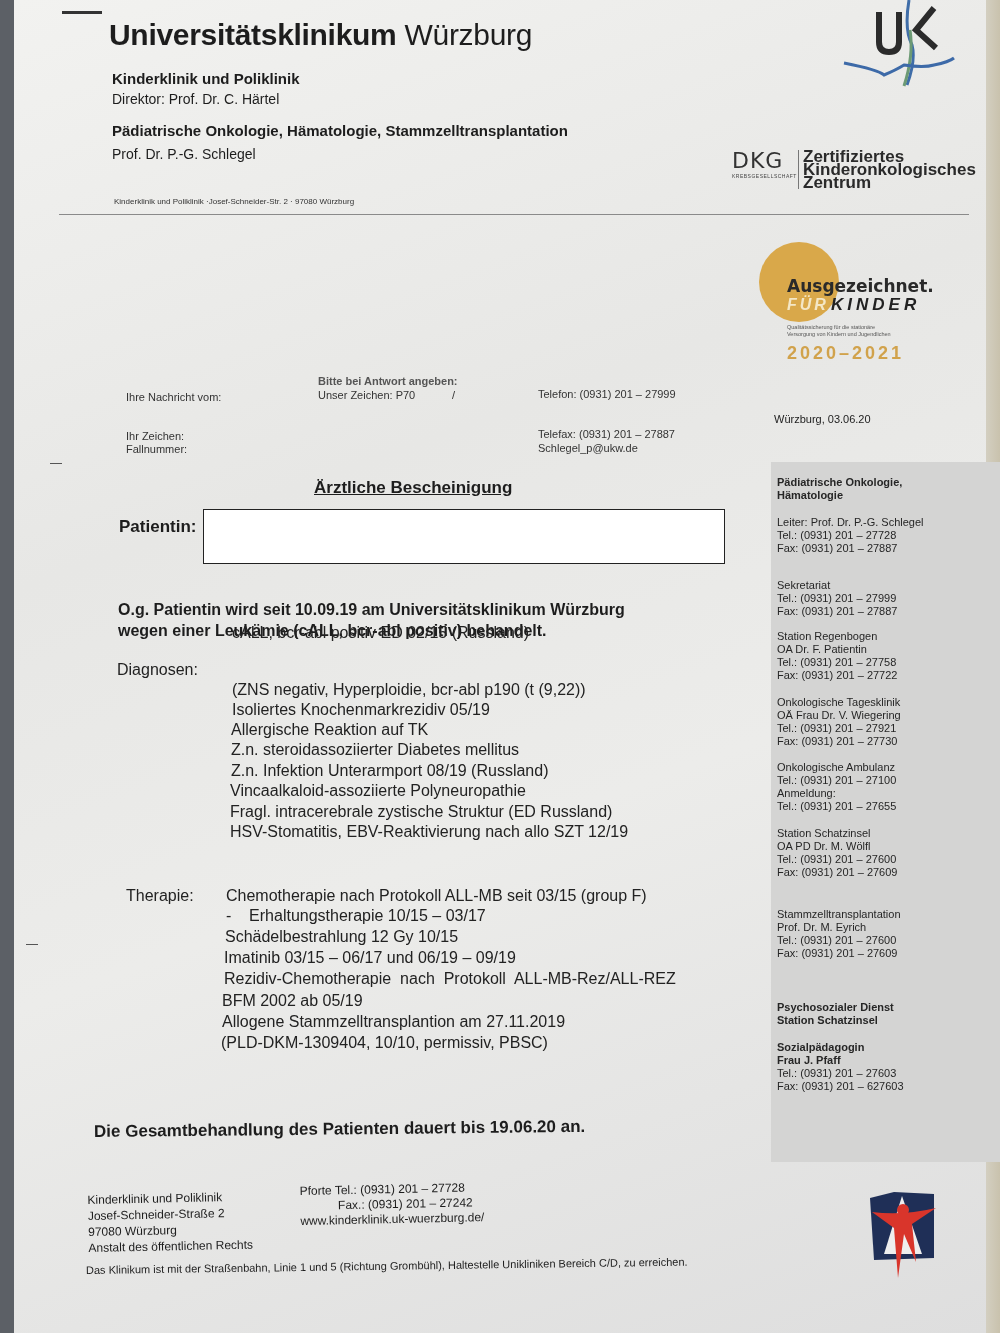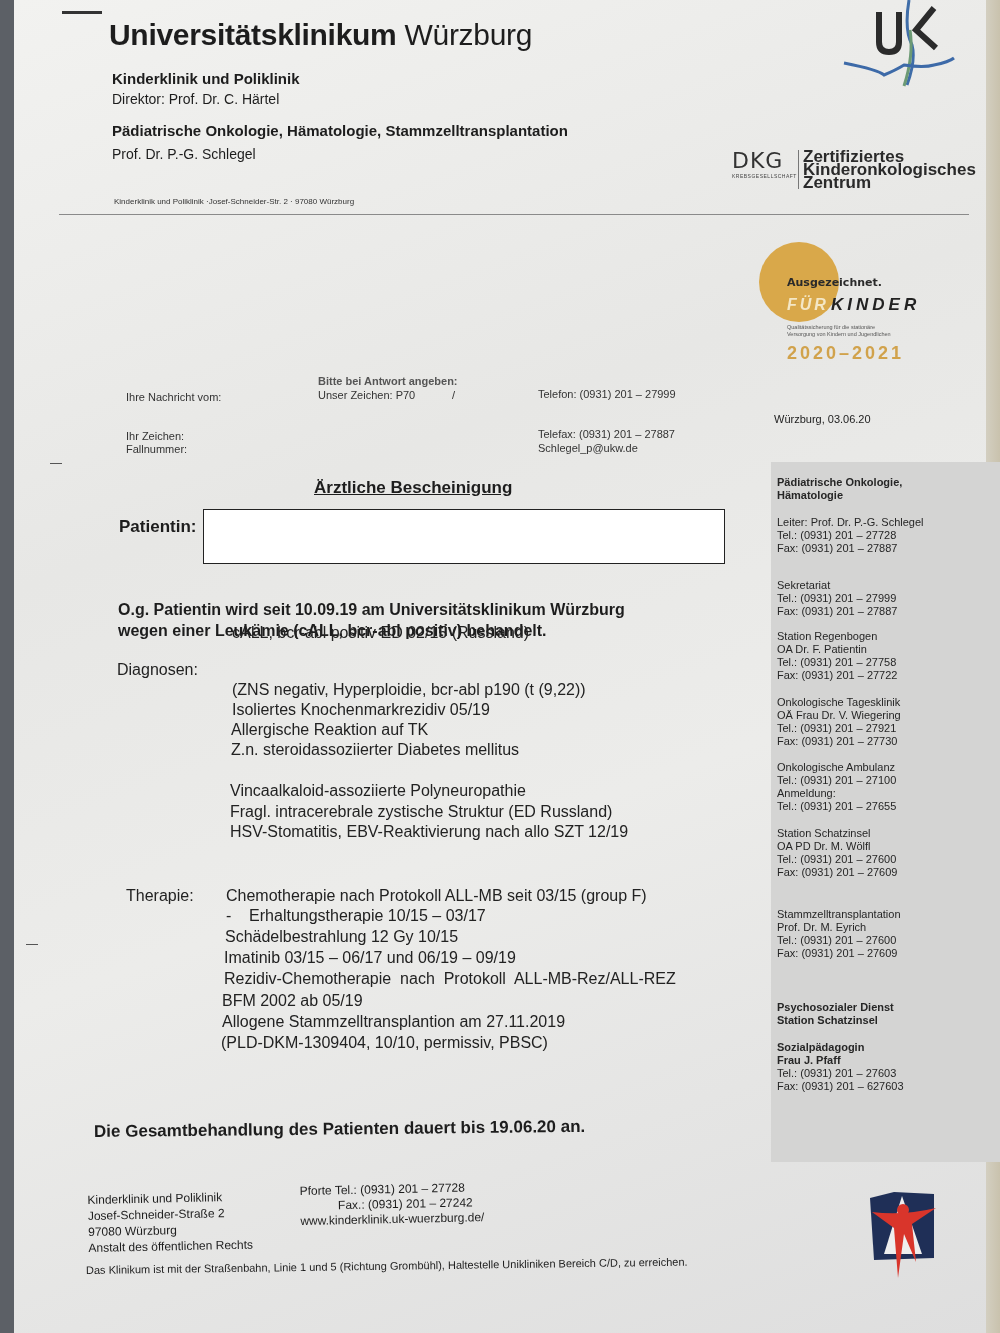--- a/index.html
+++ b/index.html
@@ -28,21 +28,21 @@
   .hrule { position: absolute; left: 45px; top: 214px; width: 910px; height: 1px; background: #8a8a8a; }
 
   .uk-logo { position: absolute; left: 820px; top: 0px; width: 130px; height: 90px; }
   .dkg { position: absolute; left: 718px; top: 148px; }
   .dkg-mark { font-size: 22px; letter-spacing: 1px; color: #333; font-family: "DejaVu Sans", sans-serif; }
   .dkg-sub { font-size: 5px; color: #444; letter-spacing: 0.5px; }
   .dkg-text { position: absolute; left: 66px; top: 2px; font-size: 17px; line-height: 13px; font-weight: 700; color: #2a2a2a; border-left: 1px solid #777; padding-left: 4px; }
 
   .award { position: absolute; left: 745px; top: 242px; width: 200px; height: 130px; }
   .award-circle { position: absolute; left: 0; top: 0; width: 80px; height: 80px; border-radius: 50%; background: #d9a84a; }
-  .award-t1 { position: absolute; left: 28px; top: 34px; font-size: 11px; font-weight: 700; color: #2a2a2a; font-family: "DejaVu Sans", sans-serif; }
+  .award-t1 { position: absolute; left: 28px; top: 34px; font-size: 17px; font-weight: 700; color: #2a2a2a; font-family: "DejaVu Sans", sans-serif; }
   .award-fur { position: absolute; left: 28px; top: 54px; font-size: 16px; font-weight: 700; color: #f4e7c6; letter-spacing: 3px; font-style: italic; }
   .award-kinder { position: absolute; left: 72px; top: 53px; font-size: 17px; font-weight: 700; color: #222; letter-spacing: 4px; font-style: italic; }
   .award-small { position: absolute; left: 28px; top: 82px; font-size: 5.5px; line-height: 7px; color: #555; }
   .award-years { position: absolute; left: 28px; top: 101px; font-size: 18px; font-weight: 700; color: #d1a24b; letter-spacing: 3px; }
 
   .ref { font-size: 11px; color: #333; }
   .ref-hint { font-size: 11px; color: #555; font-weight: 700; }
   .date { left: 760px; top: 413px; font-size: 11px; }
 
   .sidebar { position: absolute; left: 757px; top: 462px; width: 240px; height: 700px; background: #d4d4d3; }
@@ -191,20 +191,21 @@
     <div>O.g. Patientin wird seit 10.09.19 am Universitätsklinikum Würzburg</div>
     <div>wegen einer Leukämie (cALL, bcr-abl positiv) behandelt.</div>
   </div>
 
   <div class="abs sec-label" style="left:103px;top:661px;">Diagnosen:</div>
   <div class="abs line16" style="left:218px;top:624px;">cALL, bcr-abl positiv ED 02/15 (Russland)</div>
   <div class="abs line16" style="left:218px;top:681px;">(ZNS negativ, Hyperploidie, bcr-abl p190 (t (9,22))</div>
   <div class="abs line16" style="left:218px;top:701px;">Isoliertes Knochenmarkrezidiv 05/19</div>
   <div class="abs line16" style="left:217px;top:721px;">Allergische Reaktion auf TK</div>
   <div class="abs line16" style="left:217px;top:741px;">Z.n. steroidassoziierter Diabetes mellitus</div>
+  <div class="abs line16" style="left:217px;top:762px;">Z.n. Infektion Unterarmport 08/19 (Russland)</div>
   <div class="abs line16" style="left:216px;top:782px;">Vincaalkaloid-assoziierte Polyneuropathie</div>
   <div class="abs line16" style="left:216px;top:803px;">Fragl. intracerebrale zystische Struktur (ED Russland)</div>
   <div class="abs line16" style="left:216px;top:823px;">HSV-Stomatitis, EBV-Reaktivierung nach allo SZT 12/19</div>
 
   <div class="abs sec-label" style="left:92px;top:887px;margin-left:20px;">Therapie:</div>
   <div class="abs line16" style="left:212px;top:887px;">Chemotherapie nach Protokoll ALL-MB seit 03/15 (group F)</div>
   <div class="abs line16" style="left:212px;top:907px;white-space:pre;">-    Erhaltungstherapie 10/15 – 03/17</div>
   <div class="abs line16" style="left:211px;top:928px;">Schädelbestrahlung 12 Gy 10/15</div>
   <div class="abs line16" style="left:210px;top:949px;">Imatinib 03/15 – 06/17 und 06/19 – 09/19</div>
   <div class="abs line16" style="left:210px;top:970px;white-space:pre;">Rezidiv-Chemotherapie  nach  Protokoll  ALL-MB-Rez/ALL-REZ</div>

